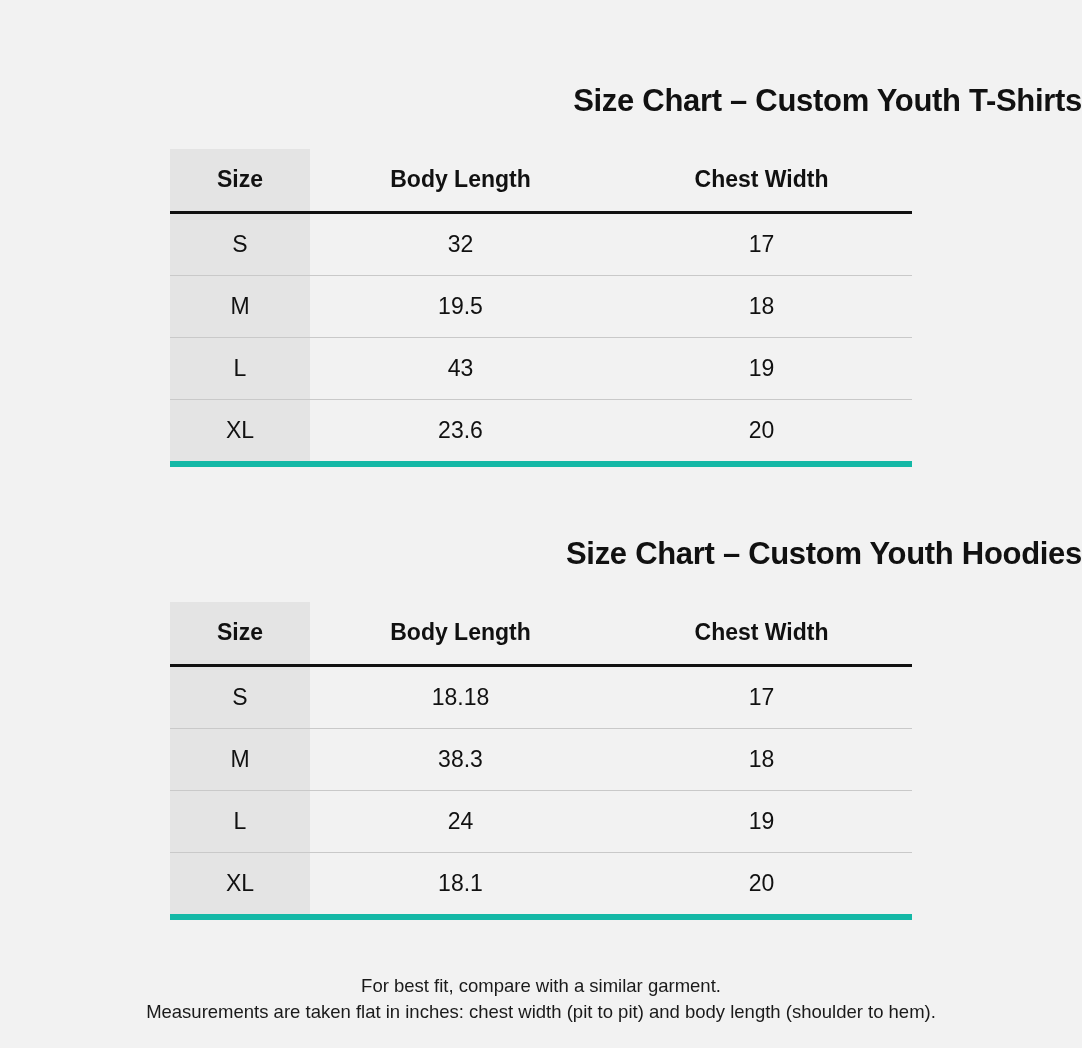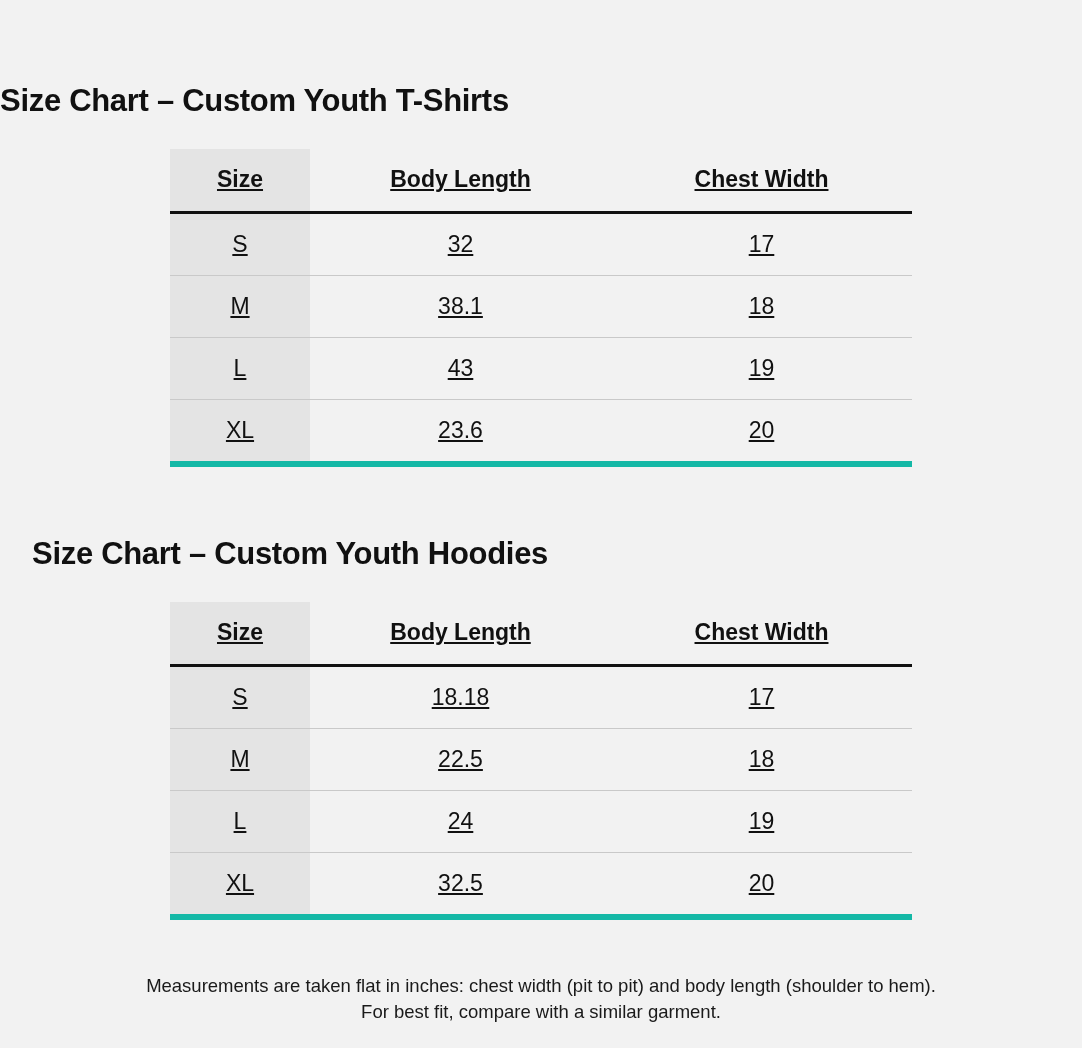--- a/index.html
+++ b/index.html
@@ -17,39 +17,38 @@
   .page {
     width: 1082px;
     height: 1048px;
     box-sizing: border-box;
     position: relative;
   }
   .chart-block {
     width: 100%;
   }
   .chart-title {
-    text-align: left;
+    text-align: right;
     font-size: 31px;
     font-weight: bold;
     letter-spacing: -0.3px;
     color: #111111;
   }
   #block-tshirts .chart-title {
     padding-top: 62px;
   }
   #block-hoodies .chart-title {
     padding-top: 48px;
     margin-left: 32px;
   }
   table.size-table {
     border-collapse: collapse;
     width: 742px;
     margin: 0 auto;
     table-layout: fixed;
-    text-decoration: underline;
   }
   #block-tshirts table.size-table {
     margin-top: 30px;
   }
   #block-hoodies table.size-table {
     margin-top: 30px;
   }
   table.size-table col.col-size { width: 140px; }
   table.size-table col.col-body { width: 301px; }
   table.size-table col.col-chest { width: 301px; }
@@ -119,21 +118,21 @@
         </tr>
       </thead>
       <tbody>
         <tr>
           <td class="cell-size">S</td>
           <td class="cell-value">32</td>
           <td class="cell-value">17</td>
         </tr>
         <tr>
           <td class="cell-size">M</td>
-          <td class="cell-value">38.1</td>
+          <td class="cell-value">19.5</td>
           <td class="cell-value">18</td>
         </tr>
         <tr>
           <td class="cell-size">L</td>
           <td class="cell-value">43</td>
           <td class="cell-value">19</td>
         </tr>
         <tr>
           <td class="cell-size">XL</td>
           <td class="cell-value">23.6</td>
@@ -159,35 +158,35 @@
         </tr>
       </thead>
       <tbody>
         <tr>
           <td class="cell-size">S</td>
           <td class="cell-value">18.18</td>
           <td class="cell-value">17</td>
         </tr>
         <tr>
           <td class="cell-size">M</td>
-          <td class="cell-value">22.5</td>
+          <td class="cell-value">38.3</td>
           <td class="cell-value">18</td>
         </tr>
         <tr>
           <td class="cell-size">L</td>
           <td class="cell-value">24</td>
           <td class="cell-value">19</td>
         </tr>
         <tr>
           <td class="cell-size">XL</td>
-          <td class="cell-value">32.5</td>
+          <td class="cell-value">18.1</td>
           <td class="cell-value">20</td>
         </tr>
       </tbody>
     </table>
   </section>
 
   <div class="footnote">
+    <span class="fn-line">For best fit, compare with a similar garment.</span>
     <span class="fn-line">Measurements are taken flat in inches: chest width (pit to pit) and body length (shoulder to hem).</span>
-    <span class="fn-line">For best fit, compare with a similar garment.</span>
   </div>
 
 </div>
 
 </body></html>

